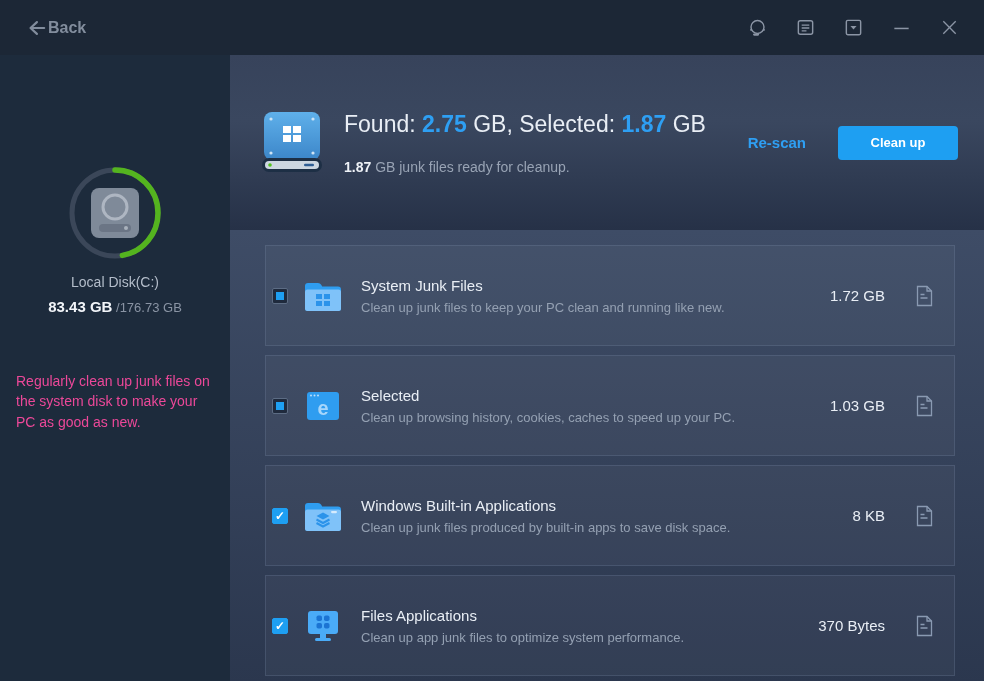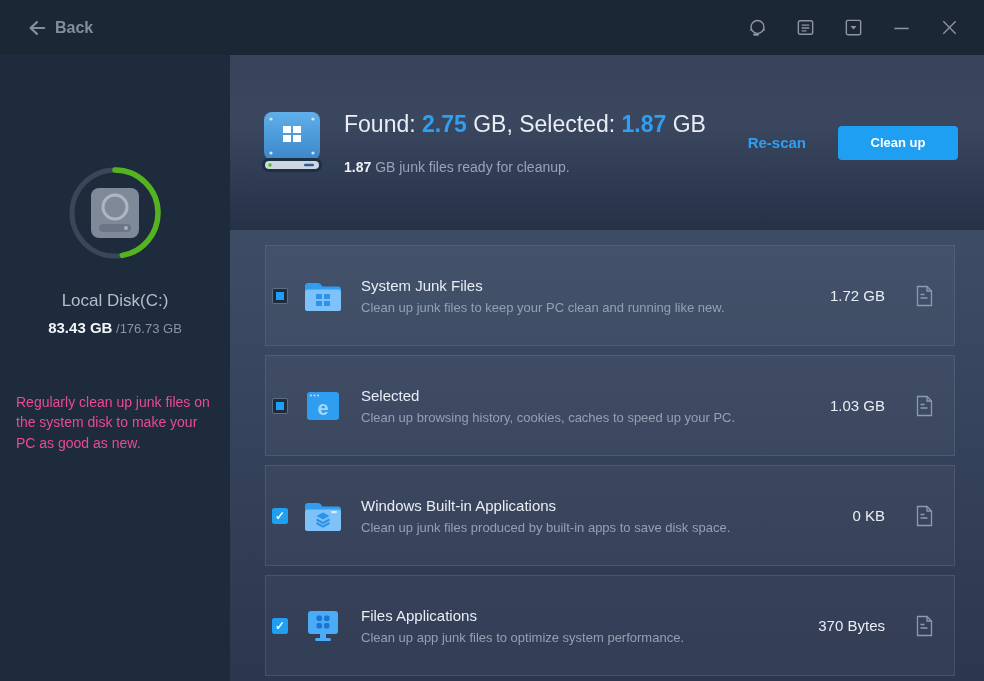--- a/index.html
+++ b/index.html
@@ -6,32 +6,32 @@
   body{
     width:984px;height:681px;overflow:hidden;
     background:#1c2736;
     font-family:"Liberation Sans",sans-serif;
     -webkit-font-smoothing:antialiased;
   }
   .app{width:984px;height:681px;display:flex;flex-direction:column;}
 
   
   .topbar{height:55px;flex:none;display:flex;align-items:center;background:#1c2736;padding:0 24px 0 26px;}
-  .back{display:flex;align-items:center;gap:9px;color:#828d9d;font-size:16px;font-weight:bold;cursor:pointer;}
+  .back{display:flex;align-items:center;gap:2px;color:#828d9d;font-size:16px;font-weight:bold;cursor:pointer;}
   .winicons{margin-left:auto;display:flex;align-items:center;gap:27px;}
   .winicons .ticon{width:21px;height:21px;display:inline-flex;cursor:pointer;}
   .ticon svg{width:100%;height:100%;}
 
   
   .main{flex:1;display:flex;min-height:0;}
 
   
   .sidebar{width:230px;flex:none;background:#1d2b3c;display:flex;flex-direction:column;align-items:center;}
   .gauge{margin-top:103px;width:110px;height:110px;}
-  .disk-name{margin-top:23px;font-size:17px;color:#b4bdca;}
+  .disk-name{margin-top:6px;font-size:14px;color:#b4bdca;}
   .disk-size{margin-top:8px;font-size:13px;color:#8a94a4;}
   .disk-size b{color:#f2f5f9;font-size:15px;font-weight:700;}
   .tip{margin:56px 0 0 0;width:198px;font-size:14px;line-height:1.45;color:#ec4899;}
 
   
   .content{flex:1;display:flex;flex-direction:column;min-width:0;}
   .header{height:175px;flex:none;display:flex;align-items:center;padding:0 26px 0 28px;
     background:linear-gradient(180deg,#37435b 0%,#3a475f 38%,#263147 100%);}
   .hicon{width:68px;height:68px;flex:none;margin-top:-6px;}
   .htext{margin-left:18px;}
@@ -242,21 +242,21 @@
               <rect x="28" y="12" width="6" height="2.2" rx="1.1" fill="#d6ebfd"></rect>
               <path d="M20 13.5 l6.5 3.5 L20 20.5 l-6.5-3.5 z" fill="#2b93ea"></path>
               <path d="M13.5 20.5 L20 24 l6.5-3.5" stroke="#2b93ea" stroke-width="2" fill="none"></path>
               <path d="M13.5 24 L20 27.5 l6.5-3.5" stroke="#2b93ea" stroke-width="2" fill="none"></path>
             </svg>
           </span>
           <div class="rtext">
             <div class="rtitle">Windows Built-in Applications</div>
             <div class="rdesc">Clean up junk files produced by built-in apps to save disk space.</div>
           </div>
-          <div class="rsize">0 KB</div>
+          <div class="rsize">8 KB</div>
           <span class="doc">
             <svg viewBox="0 0 19 22" fill="none" stroke="#8a9ab2" stroke-width="1.3">
               <path d="M2.5 1.5 h9.5 l4.5 4.5 v14.5 h-14 z"></path>
               <path d="M12 1.5 v4.5 h4.5"></path>
               <path d="M5.5 9.5 h4 M5.5 13 h7"></path>
             </svg>
           </span>
         </div>
 
         <div class="row">

